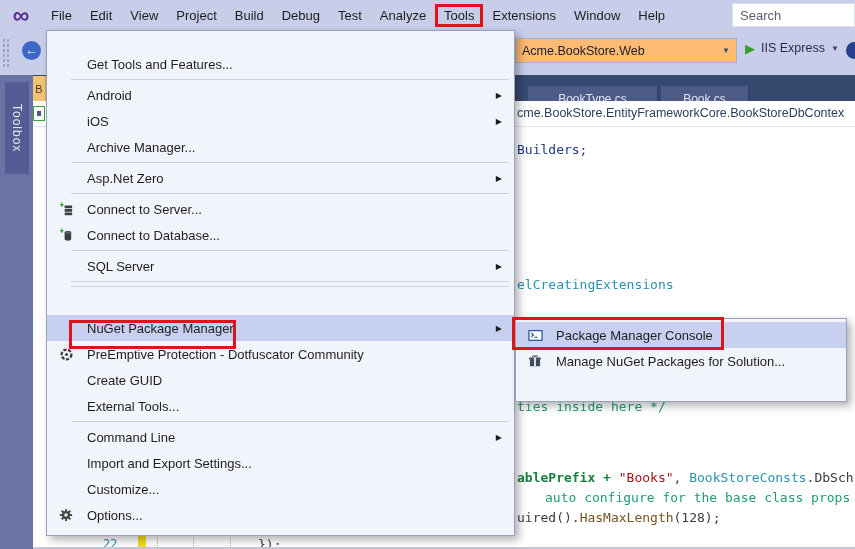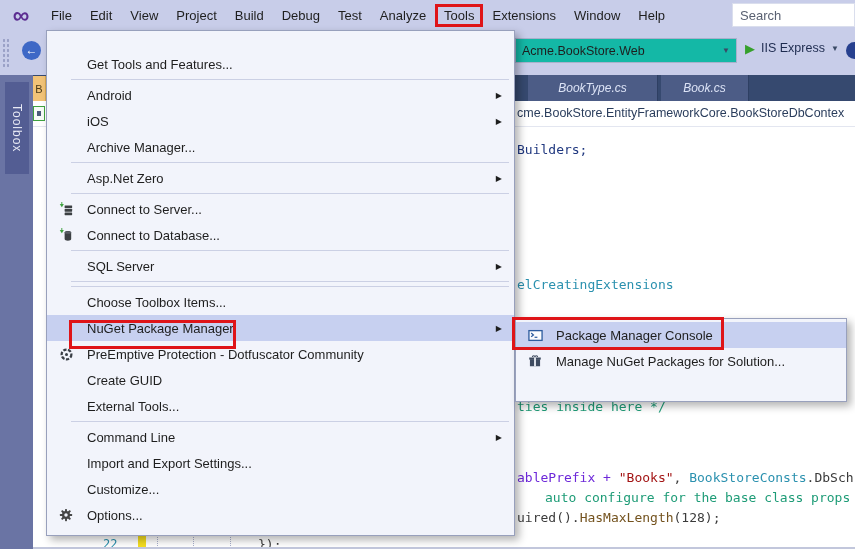--- a/index.html
+++ b/index.html
@@ -23,31 +23,31 @@
     background:#FFFFFF; border:1px solid #DADEED; font-size:13px; padding:0 7px;
     color:#14532d; outline:none;
   }
   .searchbox::placeholder { color:#5A6172; opacity:1; }
   
   .toolbar { position:absolute; left:0; top:30px; width:855px; height:45px; background:#C8CDE9; z-index:4; }
   .grip { position:absolute; left:2px; top:8px; width:7px; height:30px;
     background-image:radial-gradient(circle,#99A0C6 1.1px, transparent 1.3px); background-size:4px 5px; }
   .back-btn { position:absolute; left:22px; top:11px; width:19px; height:19px; border-radius:50%;
     background:#3E68C6; color:#fff; font-size:12px; font-weight:bold; text-align:center; line-height:18px; }
-  .project-combo { position:absolute; left:515px; top:8px; width:222px; height:25px; background:#14b8a6;
+  .project-combo { position:absolute; left:515px; top:8px; width:222px; height:25px; background:#fdba74;
     border:1px solid #A9B1CC; display:flex; align-items:center; font-size:12.5px; padding:0 6px; }
   .project-combo .caret { margin-left:auto; font-size:8px; color:#3B4A66; }
   .run-group { position:absolute; left:745px; top:11px; display:flex; align-items:center; gap:6px; font-size:12.5px; color:#1E2B4F; }
   .play-icon { color:#36A02C; font-size:13px; line-height:13px; }
   .run-caret { font-size:8px; color:#3B4A66; }
   .edge-circle { position:absolute; left:846px; top:12px; width:17px; height:17px; border-radius:50%; background:#27408F; }
   
   .tabwell { position:absolute; left:33px; top:75px; width:822px; height:26px; background:#36496F; z-index:1; }
-  .doc-tab { position:absolute; top:0; height:26px; background:#4C5C86; color:#DCE3F6; font-size:12px;
-    display:flex; align-items:center; justify-content:center; border-right:1px solid #2E3F63;font-style:italic; }
+  .doc-tab { position:absolute; top:11px; height:26px; background:#4C5C86; color:#DCE3F6; font-size:12px;
+    display:flex; align-items:center; justify-content:center; border-right:1px solid #2E3F63; }
   .tab-fragment { position:absolute; left:0; top:1px; width:13px; height:25px; background:#F2C377;
     color:#4A3A18; font-size:11px; display:flex; align-items:center; justify-content:center; border-right:1px solid #D9A94E; }
   
   .breadcrumb { position:absolute; left:33px; top:101px; width:822px; height:26px; background:#fff;
     border-bottom:1px solid #E3E6F0; z-index:1; }
   .bc-icon { position:absolute; left:0; top:5px; width:12px; height:15px; background:#F6FBF6;
     border:1px solid #3FA23F; }
   .bc-icon::after { content:""; position:absolute; left:3px; top:4px; width:4px; height:5px; background:#4A5A7A; }
   .bc-text { position:absolute; left:484px; top:5px; font-size:12.5px; color:#2A3D5C; white-space:nowrap; }
   
@@ -91,21 +91,21 @@
   <div class="editor" id="editor">
     <span class="ln-number">22</span>
     <span class="chg-bar"></span>
     <span class="indent-guide" style="left:124px"></span>
     <span class="indent-guide" style="left:160px"></span>
     <span class="indent-guide" style="left:197px"></span>
     <span class="closing-code">});</span>
   <div class="code-line" style="top: 15px;"><span style="color: rgb(31, 55, 127);">Builders;</span></div>
       <div class="code-line" style="top: 150px;"><span style="color: rgb(43, 145, 175);">elCreatingExtensions</span></div>
       <div class="code-line" style="top: 272px;"><span style="color: rgb(30, 156, 119);">ties inside here */</span></div>
-      <div class="code-line" style="top: 343px;"><span style="color: #6d28d9;">ablePrefix + </span><span style="color: rgb(163, 21, 21);">"Books"</span><span style="color: rgb(59, 59, 59);">, </span><span style="color: rgb(43, 145, 175);">BookStoreConsts</span><span style="color: rgb(59, 59, 59);">.DbSch</span></div>
+      <div class="code-line" style="top: 343px;"><span style="color: #15803d; font-weight: bold;">ablePrefix + </span><span style="color: rgb(163, 21, 21);">"Books"</span><span style="color: rgb(59, 59, 59);">, </span><span style="color: rgb(43, 145, 175);">BookStoreConsts</span><span style="color: rgb(59, 59, 59);">.DbSch</span></div>
       <div class="code-line" style="top: 363px;"><span style="color: rgb(30, 156, 119); margin-left: 28px;">auto configure for the base class props</span></div>
       <div class="code-line" style="top: 383px;"><span style="color: rgb(59, 59, 59);">uired().</span><span style="color: rgb(116, 83, 31);">HasMaxLength</span><span style="color: rgb(59, 59, 59);">(128);</span></div>
     </div>
 
   <div class="tabwell" id="tabwell">
     <div class="tab-fragment">B</div>
   <div class="doc-tab" style="left: 495px; width: 130px;">BookType.cs</div>
       <div class="doc-tab" style="left: 628px; width: 88px;">Book.cs</div>
     </div>
 
@@ -209,21 +209,20 @@
       <div class="msep"></div>
       <div class="mi">
         <span class="ico"></span>
         <span class="lab">SQL Server</span>
         <span class="arr">▶</span>
       </div>
       <div class="msep"></div>
       <div class="msep"></div>
       <div class="mi">
         <span class="ico"></span>
-        <span class="lab">Choose Toolbox Items...</span>
       </div>
       <div class="mi hl">
         <span class="ico"></span>
         <span class="lab">NuGet Package Manager</span>
         <span class="arr">▶</span>
       </div>
       <div class="mi">
         <span class="ico">
           <svg width="15" height="15" viewBox="0 0 16 16">
             <circle cx="8" cy="8" r="5.2" fill="none" stroke="#3A3F46" stroke-width="2.4" stroke-dasharray="3.5 1.6"></circle>

